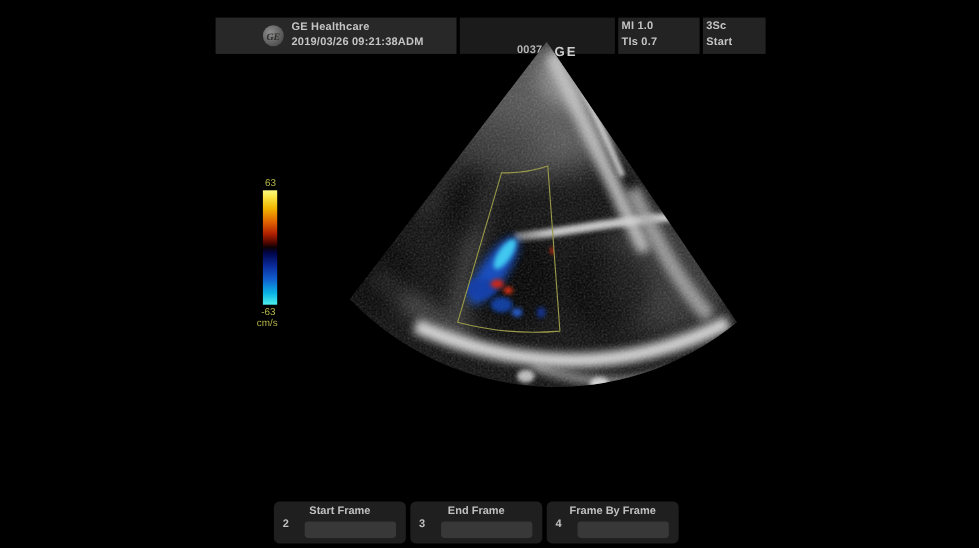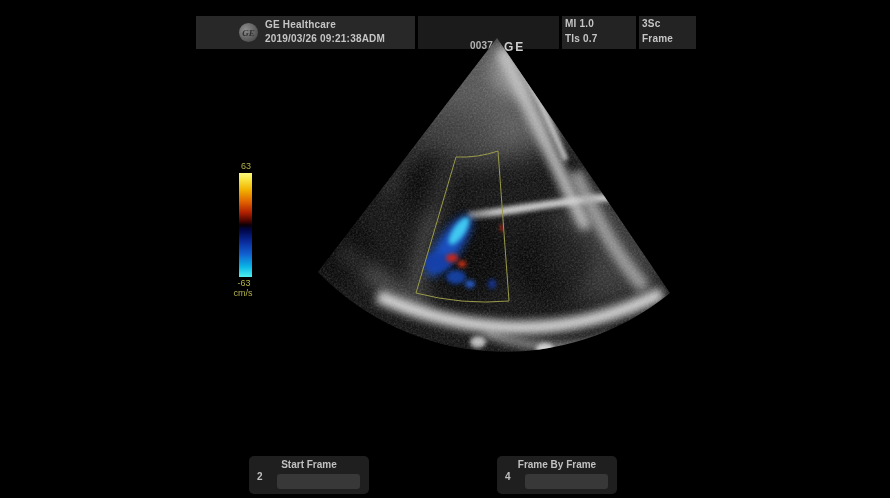--- a/index.html
+++ b/index.html
@@ -62,21 +62,21 @@
 </div>
 <div class="tb-sec" id="tb-exam">
   <div class="tb-text" style="left:4px;top:24px;color:#b4b4b4;padding-left:48px;">0037</div>
 </div>
 <div class="tb-sec" id="tb-mi">
   <div class="tb-text" style="left:3px;top:2px;">MI 1.0</div>
   <div class="tb-text" style="left:3px;top:17px;">TIs 0.7</div>
 </div>
 <div class="tb-sec" id="tb-probe">
   <div class="tb-text" style="left:3px;top:2px;">3Sc</div>
-  <div class="tb-text" style="left:3px;top:17px;">Frame</div>
+  <div class="tb-text" style="left:3px;top:17px;">Start</div>
 </div>
 
 <svg id="echo-svg" width="890" height="440" viewBox="0 0 890 440" xmlns="http://www.w3.org/2000/svg">
   <defs>
     <clipPath id="sectorClip">
         <path d="M497,38 L318,272 A260,260 0 0 0 670,293 Z"></path>
       </clipPath>
     <clipPath id="roiClip">
         <path d="M456,157 A113,113 0 0 0 498,151 L509,301 A270,270 0 0 1 416,293 Z"></path>
       </clipPath>
@@ -150,18 +150,23 @@
 <div id="colorbar"></div>
 <div id="cb-min">-63</div>
 <div id="cb-unit">cm/s</div>
 
 <div id="softkey-bar">
   <div class="softkey sk2">
     <div class="sk-label">Start Frame</div>
     <div class="sk-num">2</div>
     <div class="sk-well"></div>
   </div>
+  <div class="softkey sk3">
+    <div class="sk-label">End Frame</div>
+    <div class="sk-num">3</div>
+    <div class="sk-well"></div>
+  </div>
   <div class="softkey sk4">
     <div class="sk-label">Frame By Frame</div>
     <div class="sk-num">4</div>
     <div class="sk-well"></div>
   </div>
 </div>
 
 </body></html>

